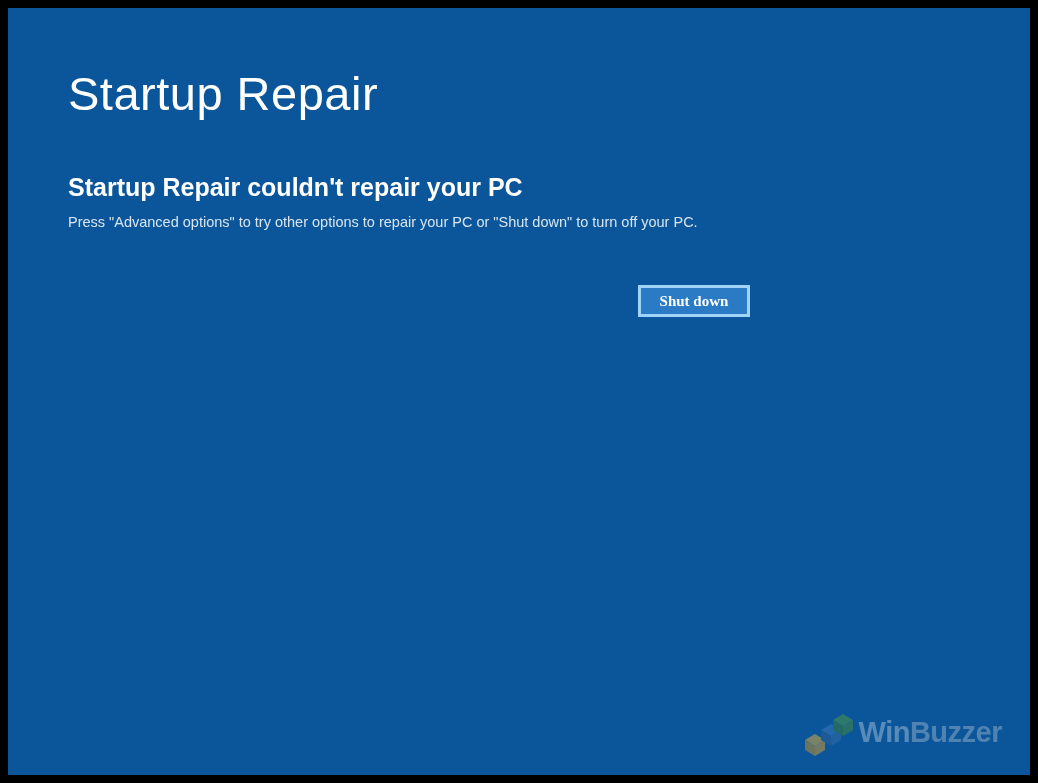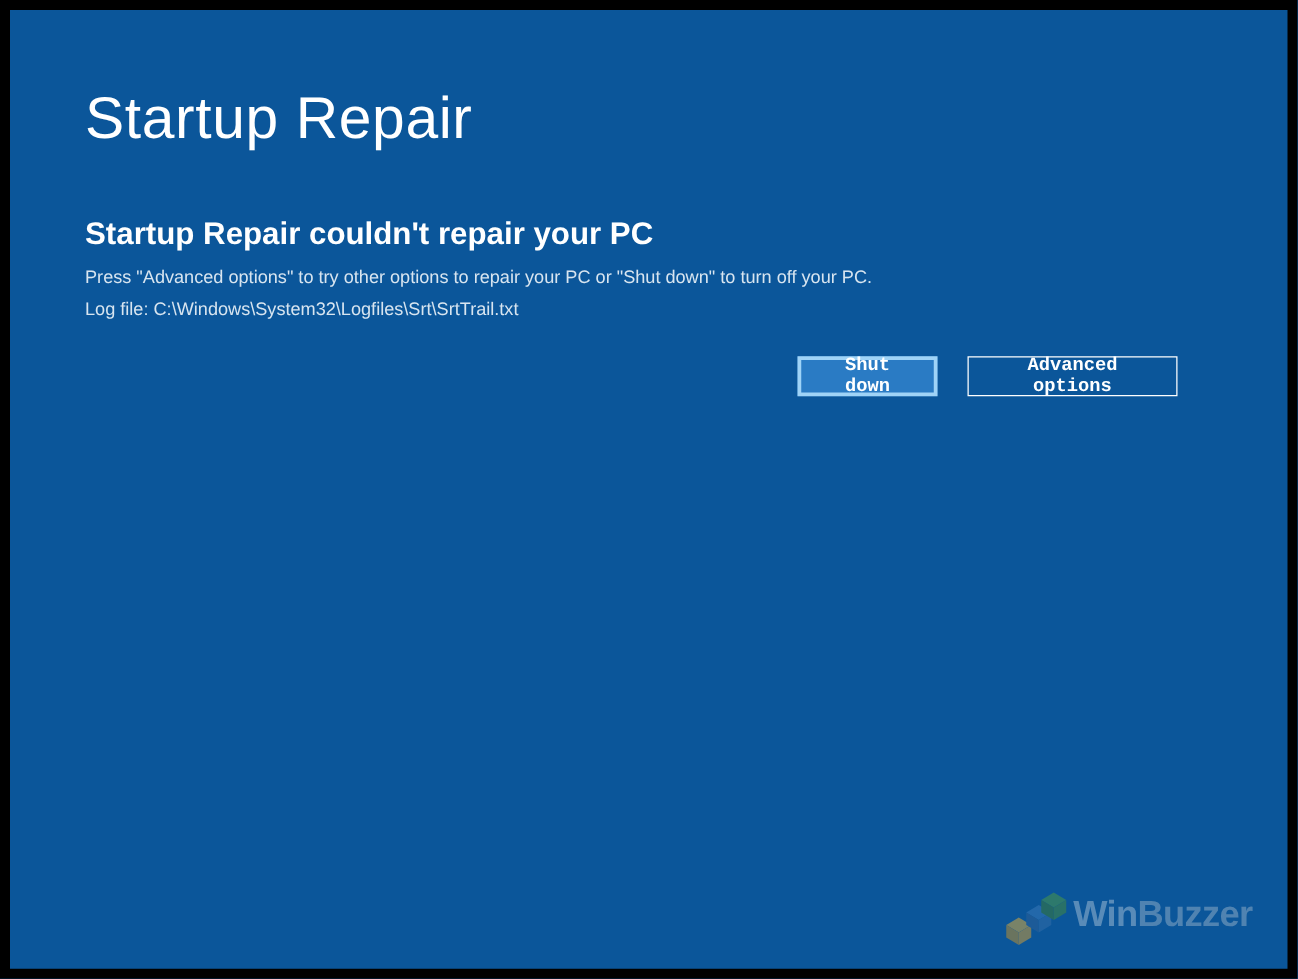--- a/index.html
+++ b/index.html
@@ -61,21 +61,21 @@
       top: 277px;
       left: 630px;
       display: flex;
       gap: 24px;
     }
     
     .btn {
       background: transparent;
       border: 1.5px solid #ffffff;
       color: #ffffff;
-      font-family: Liberation Mono, monospace;
+      font-family: Liberation Serif, serif;
       font-size: 15px;
       font-weight: 600;
       height: 32px;
       padding: 0 16px;
       cursor: pointer;
       display: flex;
       align-items: center;
       justify-content: center;
     }
     
@@ -122,25 +122,23 @@
 </head>
 <body>
 
 <div class="screen">
   <h1 class="title">Startup Repair</h1>
 
   <h2 class="subtitle">Startup Repair couldn't repair your PC</h2>
 
   <p class="message">Press "Advanced options" to try other options to repair your PC or "Shut down" to turn off your PC.</p>
 
-  <p class="logfile">Log file: C:\Windows\System32\Logfiles\Srt\SrtTrail.txt</p>
 
   <div class="buttons">
     <button class="btn btn-shutdown selected">Shut down</button>
-    <button class="btn btn-advanced">Advanced options</button>
   </div>
 
   <div class="watermark">
     <div class="watermark-cubes">
       <svg width="62" height="50" viewBox="0 0 62 50">
         <g transform="translate(8,5)">
           <path d="M0 28 L10 22 L20 28 L10 34 Z" fill="#d4a840"></path>
           <path d="M0 28 L0 38 L10 44 L10 34 Z" fill="#b88d30"></path>
           <path d="M20 28 L20 38 L10 44 L10 34 Z" fill="#c99a38"></path>
 

